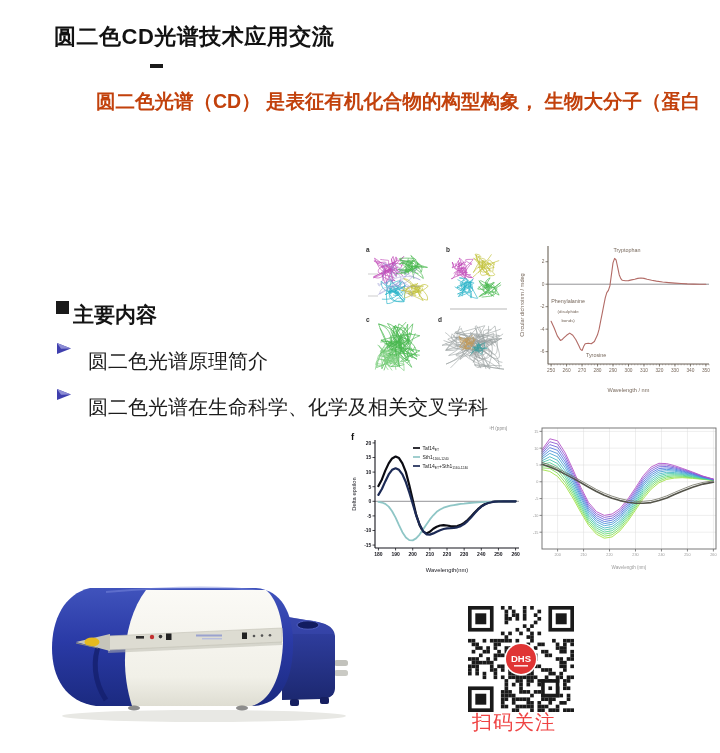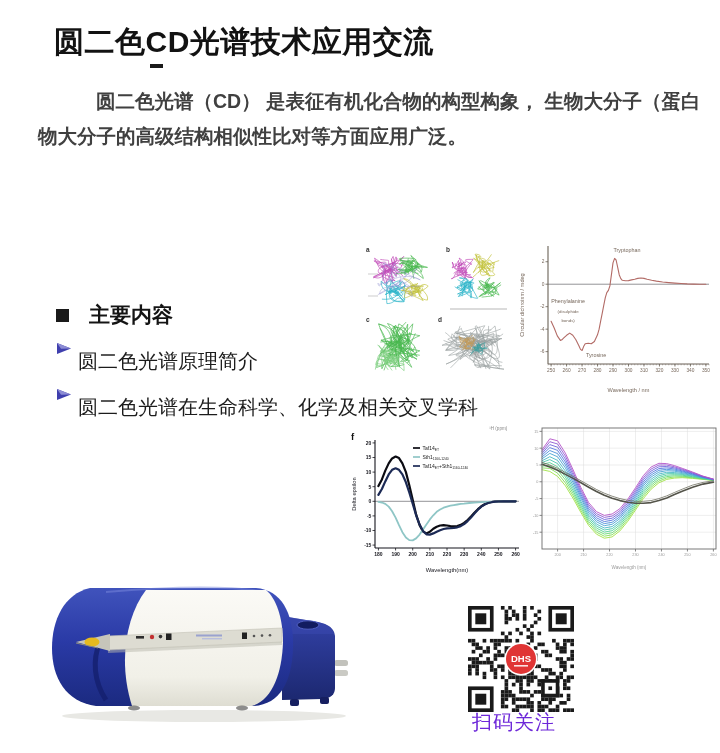--- a/index.html
+++ b/index.html
@@ -4,64 +4,63 @@
 <style>
   html,body{margin:0;padding:0;}
   body{
     width:720px;height:753px;position:relative;overflow:hidden;
     background:#ffffff;color:#111;
     font-family:"Liberation Sans","DejaVu Sans",sans-serif;
   }
   .abs{position:absolute;}
   #page-title{
     position:absolute;left:54px;top:22px;margin:0;
-    font-size:30px;font-weight:800;letter-spacing:.5px;color:#121212;
+    font-size:22px;font-weight:800;letter-spacing:.5px;color:#121212;
     white-space:nowrap;
   }
   #title-dash{position:absolute;left:150px;top:64px;width:13px;height:4px;background:#1a1a1a;}
   #intro{
     position:absolute;left:38px;top:84px;width:670px;
-    font-size:19.5px;font-weight:700;line-height:35px;color:#404040;
+    font-size:19.5px;font-weight:700;line-height:35px;color:#c2410c;
   }
   #intro .line{white-space:nowrap;}
   #intro .line.first{text-indent:58px;}
   #agenda-head{
     position:absolute;left:56px;top:301px;
-    display:flex;align-items:center;gap:20px;
+    display:flex;gap:4px;
     font-size:21px;font-weight:700;color:#141414;
   }
   .sq{width:13px;height:13px;background:#1a1a1a;flex:0 0 auto;}
-  .agenda-item{position:absolute;left:56px;display:flex;gap:5px;}
+  .agenda-item{position:absolute;left:56px;display:flex;gap:15px;}
   .agenda-item .arrow{flex:0 0 auto;margin-top:2px;}
   .agenda-item .lines{font-size:20px;font-weight:400;color:#1c1c1c;line-height:46px;}
   .agenda-item .lines div{white-space:nowrap;}
   #agenda-item-0{top:338px;}
   #agenda-item-1{top:384px;}
   .fig{position:absolute;}
   #fig-protein{left:360px;top:240px;width:150px;height:142px;}
   #chart-aromatic-cd{left:518px;top:234px;width:202px;height:160px;}
   #chart-taf14-cd{left:349px;top:424px;width:182px;height:150px;}
   #chart-thermal-melt-cd{left:527px;top:423px;width:194px;height:148px;}
   #instrument{left:46px;top:576px;width:304px;height:156px;}
   #qr{left:468px;top:606px;width:106px;height:106px;}
   #qr-caption{
     position:absolute;left:472px;top:709px;
-    font-size:20px;color:#6d28d9;font-weight:400;letter-spacing:1px;
+    font-size:20px;color:#ef4444;font-weight:400;letter-spacing:1px;
   }
   svg{display:block;}
 </style>
 </head>
 <body>
 
 <h1 id="page-title">圆二色CD光谱技术应用交流</h1>
 <div id="title-dash"></div>
 
 <div id="intro">
     <div class="line first">圆二色光谱（CD） 是表征有机化合物的构型构象， 生物大分子（蛋白</div>
-    <div class="line">物大分子的高级结构相似性比对等方面应用广泛。</div>
   </div>
 
 <div id="agenda-head">
   <span class="sq"></span>
   <span>主要内容</span>
 </div>
 <div id="agenda-items">
     <div class="agenda-item" id="agenda-item-0">
       <span class="arrow">
         <svg width="17" height="17" viewBox="0 0 17 17">

